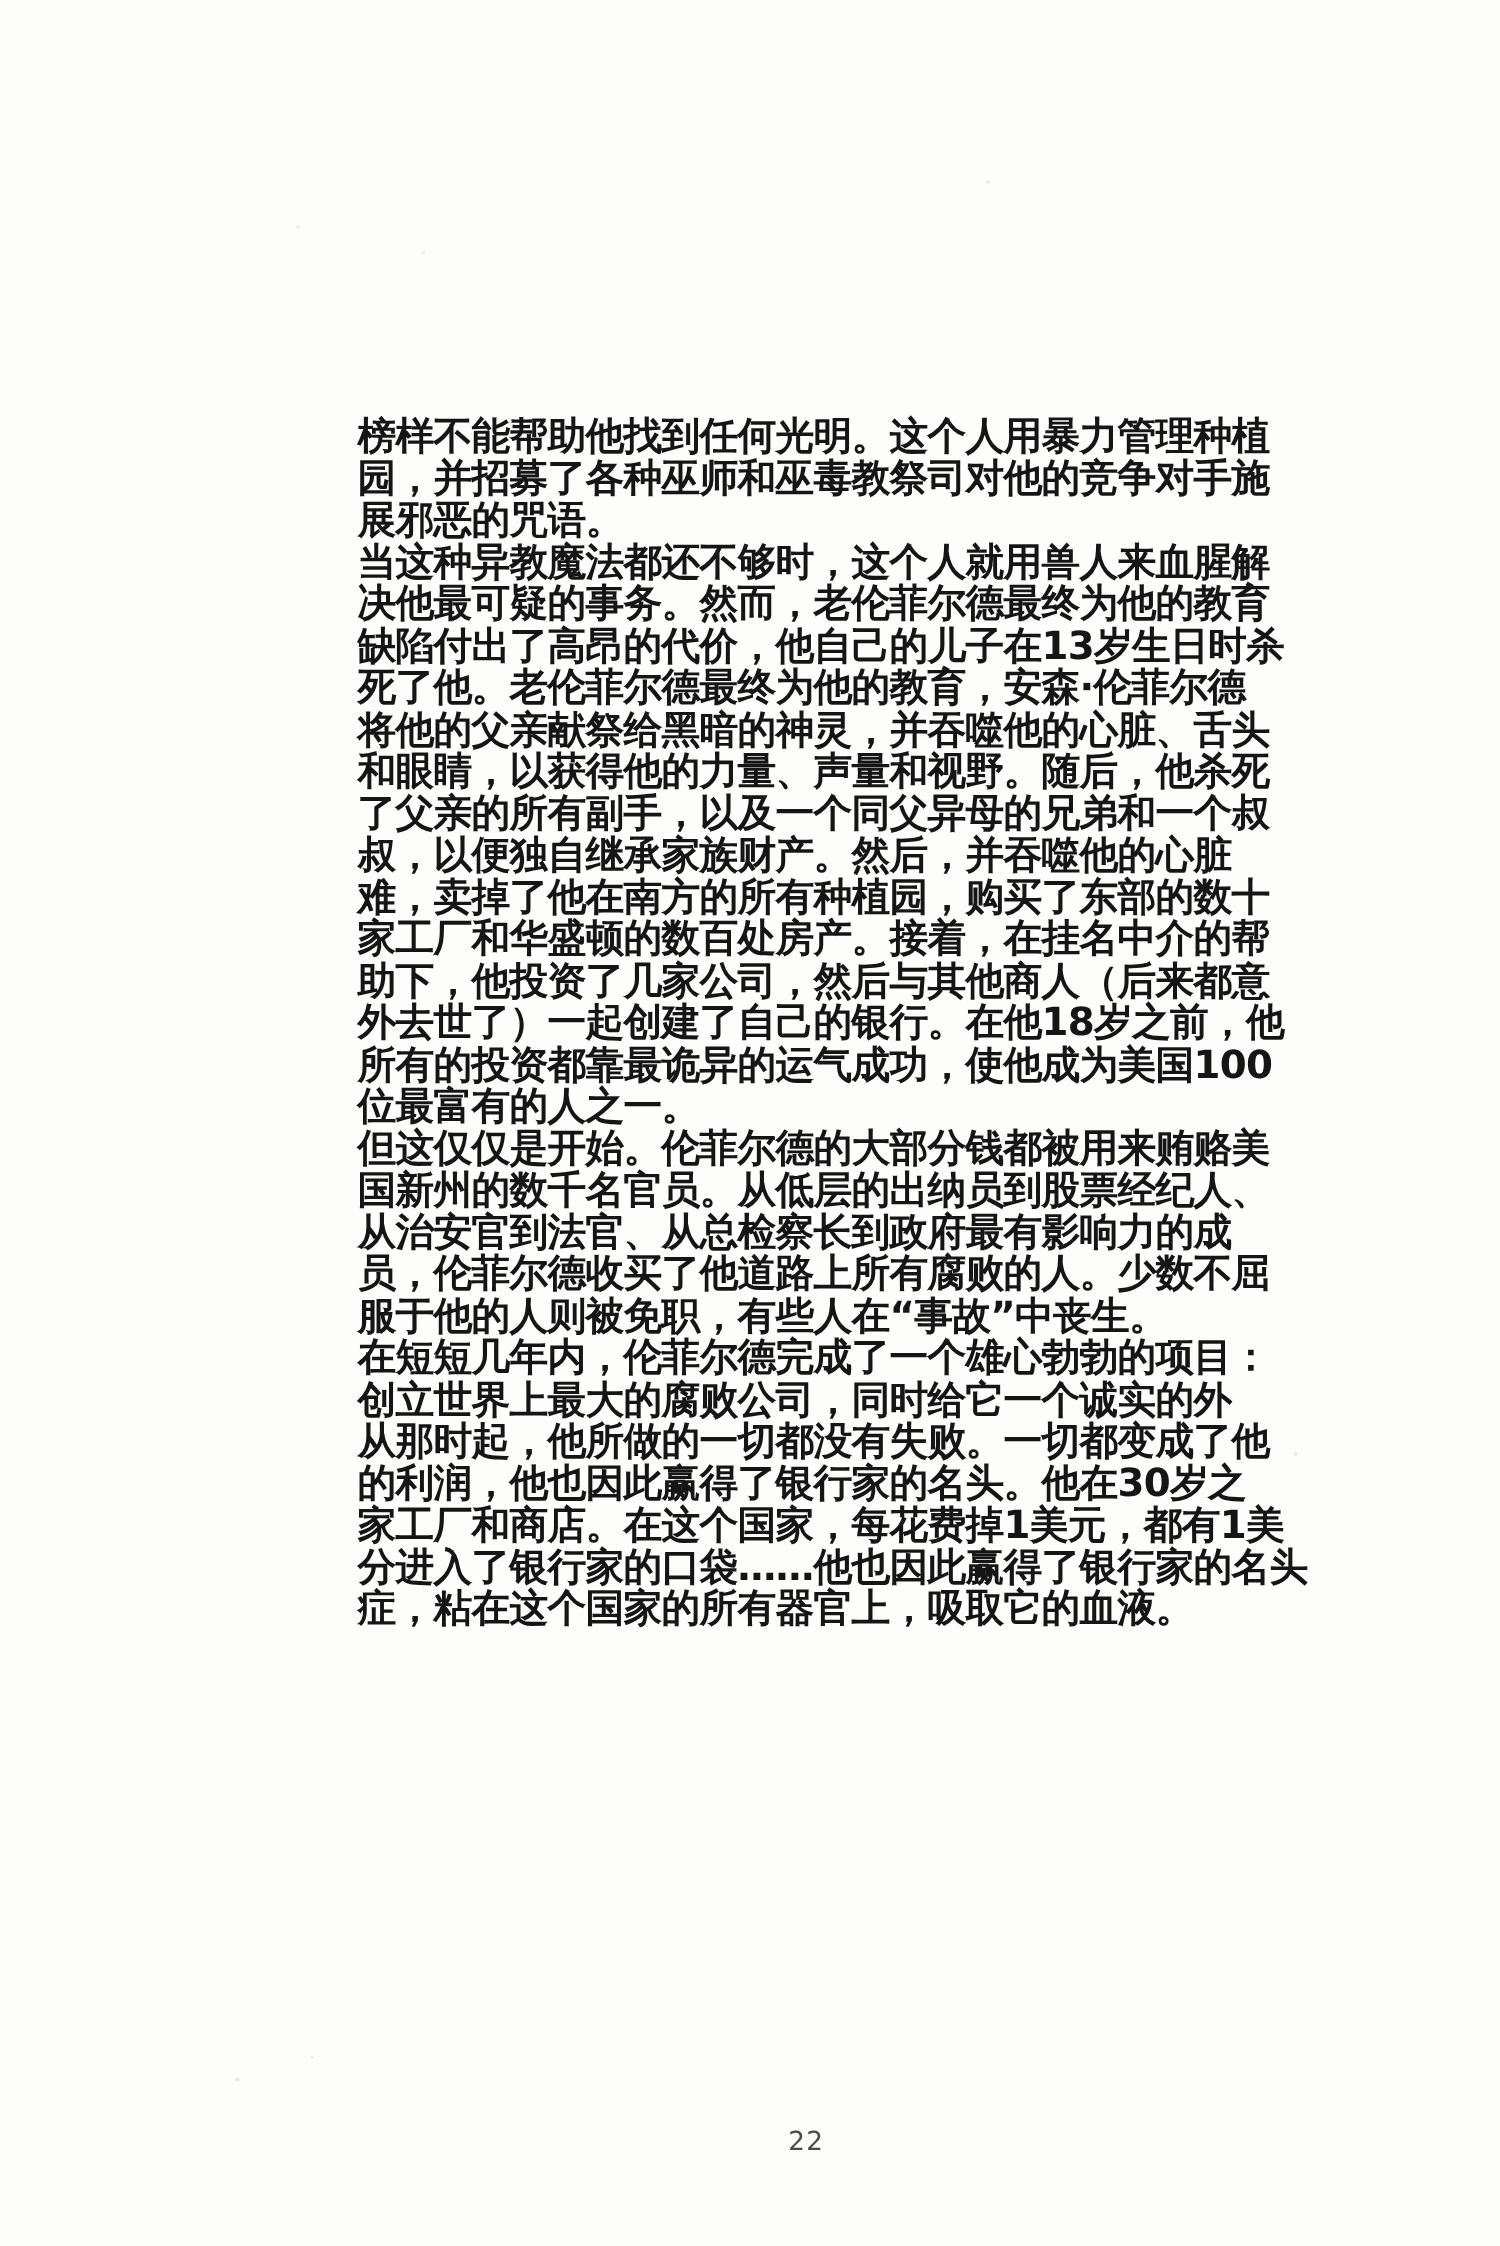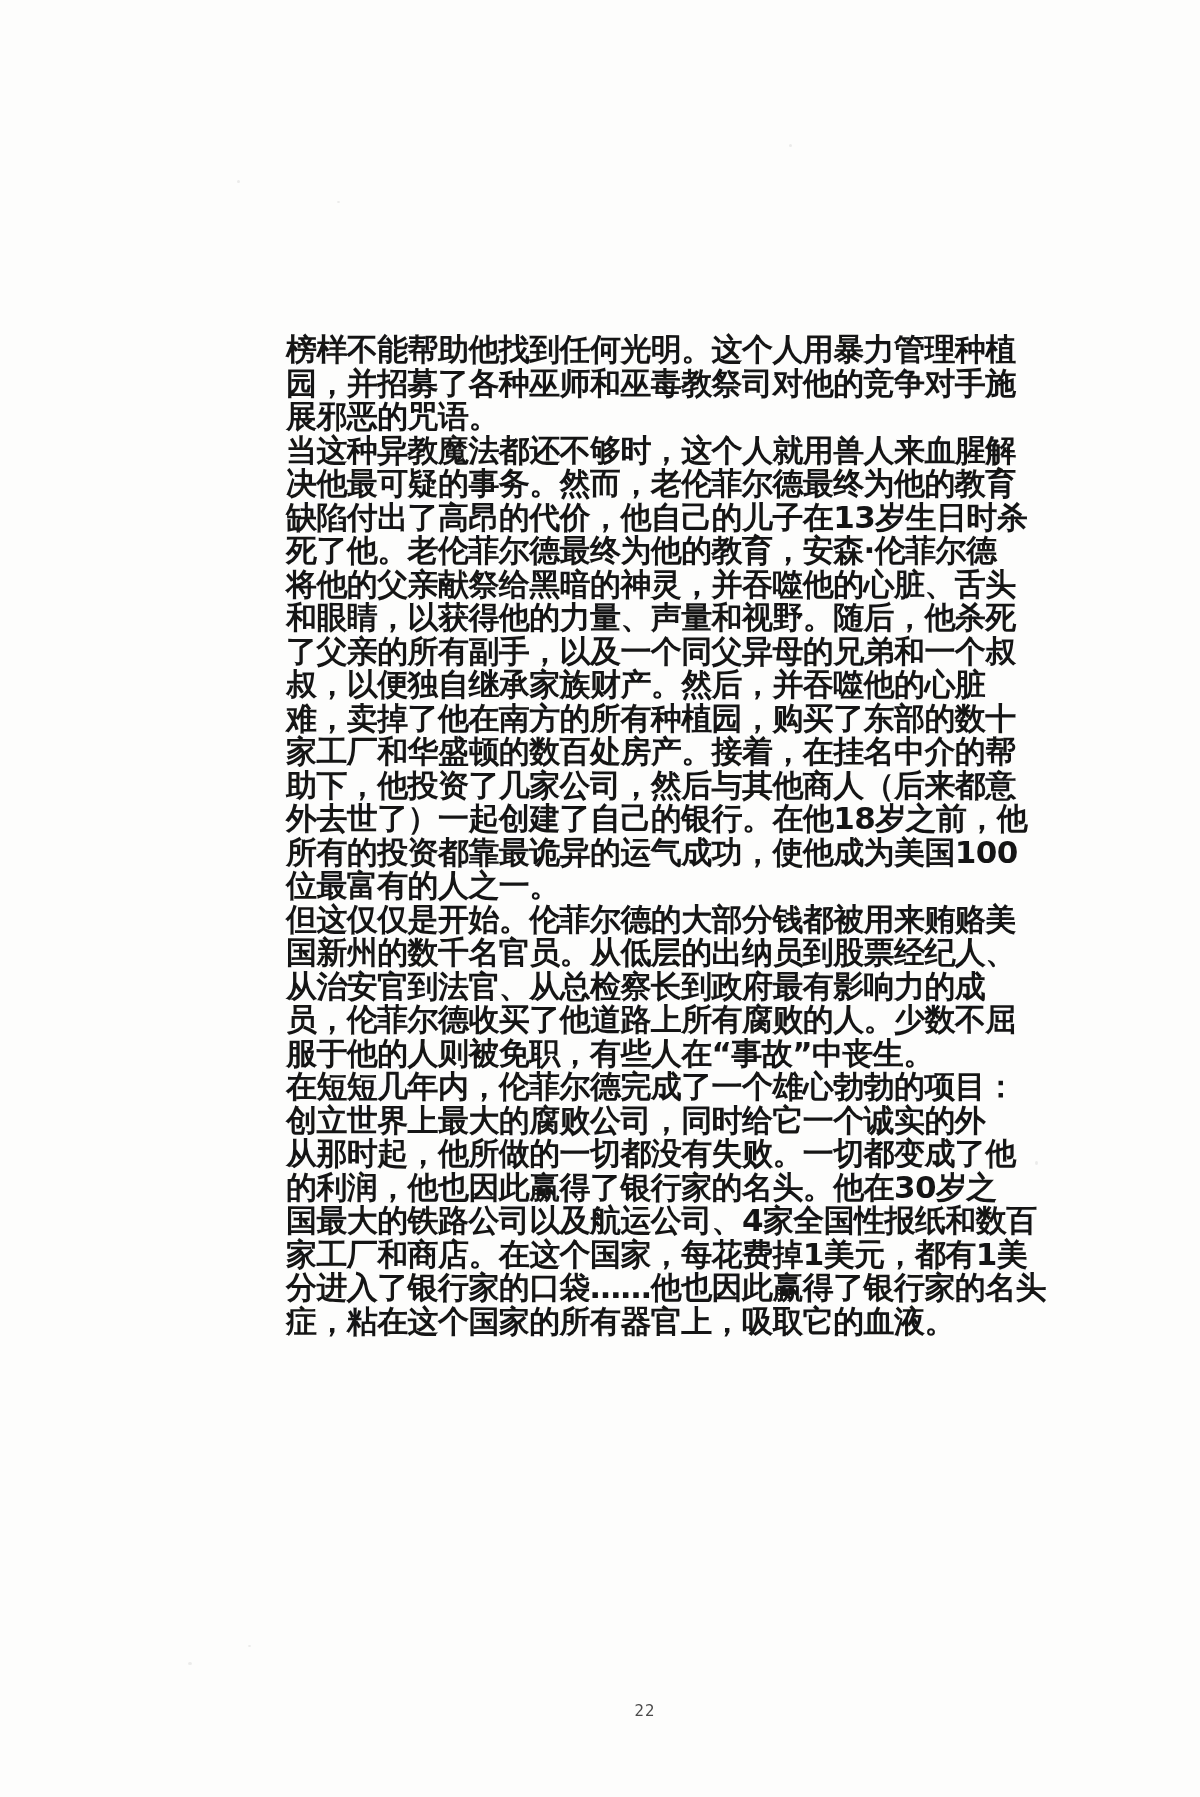--- a/index.html
+++ b/index.html
@@ -33,21 +33,21 @@
     white-space: nowrap;
   }
   .page-footer {
     position: absolute;
     left: 0;
     top: 1701px;
     width: 100%;
     text-align: center;
   }
   .page-number {
-    font-size: 15px;
+    font-size: 21px;
     font-weight: 400;
     letter-spacing: 1px;
     color: #4a4a4a;
     font-family: "DejaVu Sans", "Liberation Sans", sans-serif;
   }
   
   .speck {
     position: absolute;
     border-radius: 50%;
     background: rgba(80, 80, 80, 0.10);
@@ -84,21 +84,20 @@
       <div class="line">位最富有的人之一。</div>
       <div class="line">但这仅仅是开始。伦菲尔德的大部分钱都被用来贿赂美</div>
       <div class="line">国新州的数千名官员。从低层的出纳员到股票经纪人、</div>
       <div class="line">从治安官到法官、从总检察长到政府最有影响力的成</div>
       <div class="line">员，伦菲尔德收买了他道路上所有腐败的人。少数不屈</div>
       <div class="line">服于他的人则被免职，有些人在“事故”中丧生。</div>
       <div class="line">在短短几年内，伦菲尔德完成了一个雄心勃勃的项目：</div>
       <div class="line">创立世界上最大的腐败公司，同时给它一个诚实的外</div>
       <div class="line">从那时起，他所做的一切都没有失败。一切都变成了他</div>
       <div class="line">的利润，他也因此赢得了银行家的名头。他在30岁之</div>
-      <div class="line">国最大的铁路公司以及航运公司、4家全国性报纸和数百</div>
       <div class="line">家工厂和商店。在这个国家，每花费掉1美元，都有1美</div>
       <div class="line">分进入了银行家的口袋……他也因此赢得了银行家的名头</div>
       <div class="line">症，粘在这个国家的所有器官上，吸取它的血液。</div>
     </main>
 
   <span class="speck s1"></span>
   <span class="speck s2"></span>
   <span class="speck s3"></span>
   <span class="speck s4"></span>
   <span class="speck s5"></span>

